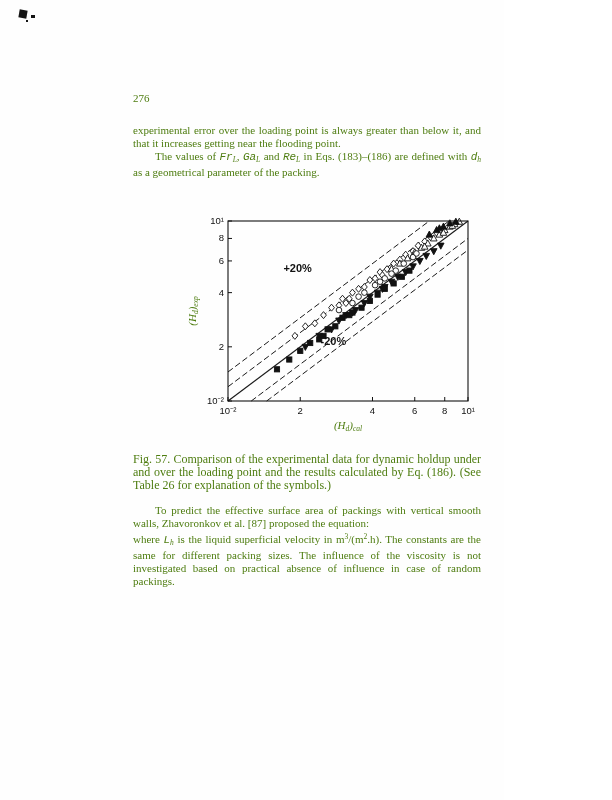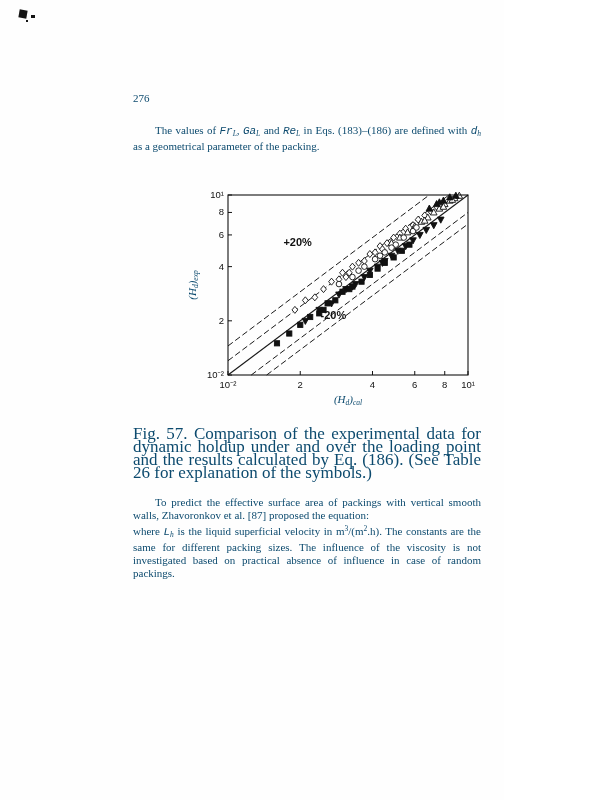--- a/index.html
+++ b/index.html
@@ -1,18 +1,18 @@
 <!DOCTYPE html>
 <html><head>
 <meta charset="utf-8">
 <style>
   html,body{margin:0;padding:0;background:#ffffff;}
   .page{
     position:relative;width:504px;height:800px;background:#fefefe;
-    font-family:"Liberation Serif", serif;color:#0c4a6e;overflow:hidden;
+    font-family:"Liberation Serif", serif;color:#4d7c0f;overflow:hidden;
   }
   .artifact{position:absolute;background:#141414;}
   .content{position:absolute;left:133px;top:92px;width:348px;}
   .page-number{font-size:11px;display:block;margin-bottom:20px;}
   p.body-p{margin:0;font-size:11px;line-height:13px;text-align:justify;}
   .indent{text-indent:22px;}
   .var{font-style:italic;font-family:Liberation Mono, monospace;}
   .sub{font-size:7.5px;vertical-align:-2px;font-style:italic;}
   .sub-up{font-size:7.5px;vertical-align:-2px;}
   .sup{font-size:7.5px;vertical-align:4px;}
@@ -21,38 +21,39 @@
   .y-axis-label{
     position:absolute;left:60px;top:100px;
     transform:translate(-50%,-50%) rotate(-90deg);
     font-size:11px;font-style:italic;white-space:nowrap;
     font-family:"Liberation Serif", serif;
   }
   .x-axis-label{
     margin-left:95px;width:240px;text-align:center;
     font-size:11px;font-style:italic;margin-top:-4px;
   }
-  .caption{margin-top:10px;font-size:17px;line-height:13px;text-align:justify;}
+  .caption{margin-top:10px;font-size:12px;line-height:13px;text-align:justify;}
   .section-heading{margin-top:13px;font-size:11px;font-style:italic;white-space:nowrap;letter-spacing:-0.3px;}
   .p4{margin-top:4px;}
   .equation-row{margin-top:18px;display:flex;justify-content:space-between;font-size:12px;align-items:baseline;}
   .p5{margin-top:20px;}
 </style>
 </head>
 <body>
 
 <div class="page">
   <div class="artifact" style="left:19px;top:10px;width:8px;height:8px;transform:rotate(10deg);"></div>
   <div class="artifact" style="left:31px;top:15px;width:4px;height:3px;"></div>
   <div class="artifact" style="left:26px;top:20px;width:2px;height:2px;"></div>
 
   <div class="content">
 
     <span class="page-number">276</span>
 
+    <p class="body-p"><span>experimental error over the loading point is always greater than below it, and that it increases getting near the flooding point.</span></p>
 
     <p class="body-p indent"><span>The values of </span><span class="var">Fr</span><span class="sub">L</span><span>, </span><span class="var">Ga</span><span class="sub">L</span><span> and </span><span class="var">Re</span><span class="sub">L</span><span> in Eqs. (183)–(186) are defined with </span><span class="var">d</span><span class="sub">h</span><span> as a geometrical parameter of the packing.</span></p>
 
 
     <div class="figure">
       <div class="y-axis-label"><span>(H</span><span class="sub">d</span><span>)</span><span class="sub-up">exp</span></div>
       <svg id="plot" width="300" height="212">
           <line x1="52" y1="190" x2="292" y2="10" stroke="#1a1a1a" stroke-width="1.2" stroke-dasharray="none"></line>
           <line x1="52" y1="175.74737571142754" x2="272.9965009485701" y2="10" stroke="#1a1a1a" stroke-width="1" stroke-dasharray="6 3"></line>
           <line x1="75.25840312193354" y1="190" x2="292" y2="27.44380234145015" stroke="#1a1a1a" stroke-width="1" stroke-dasharray="6 3"></line>

